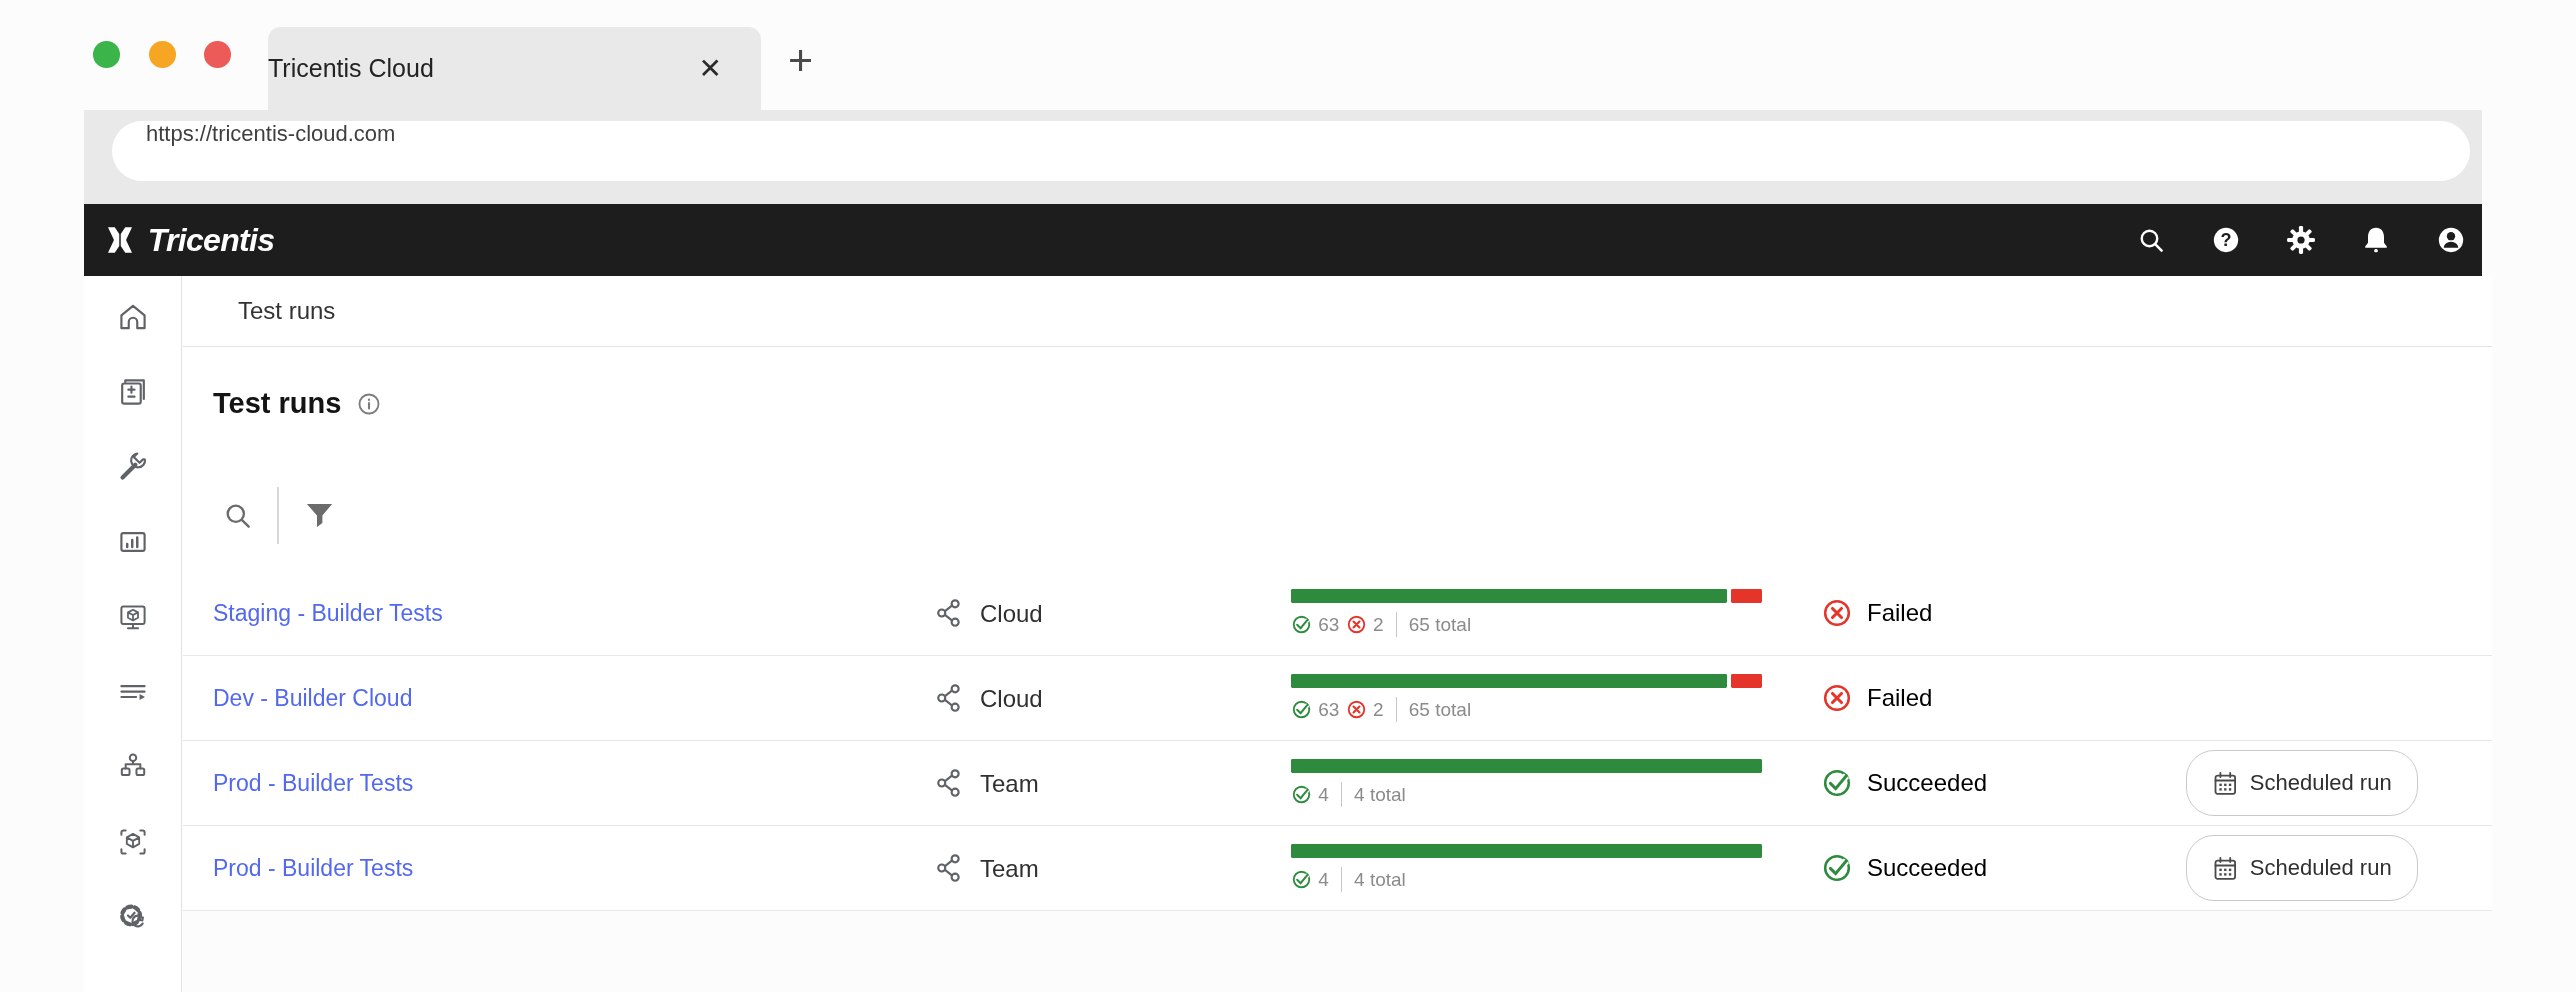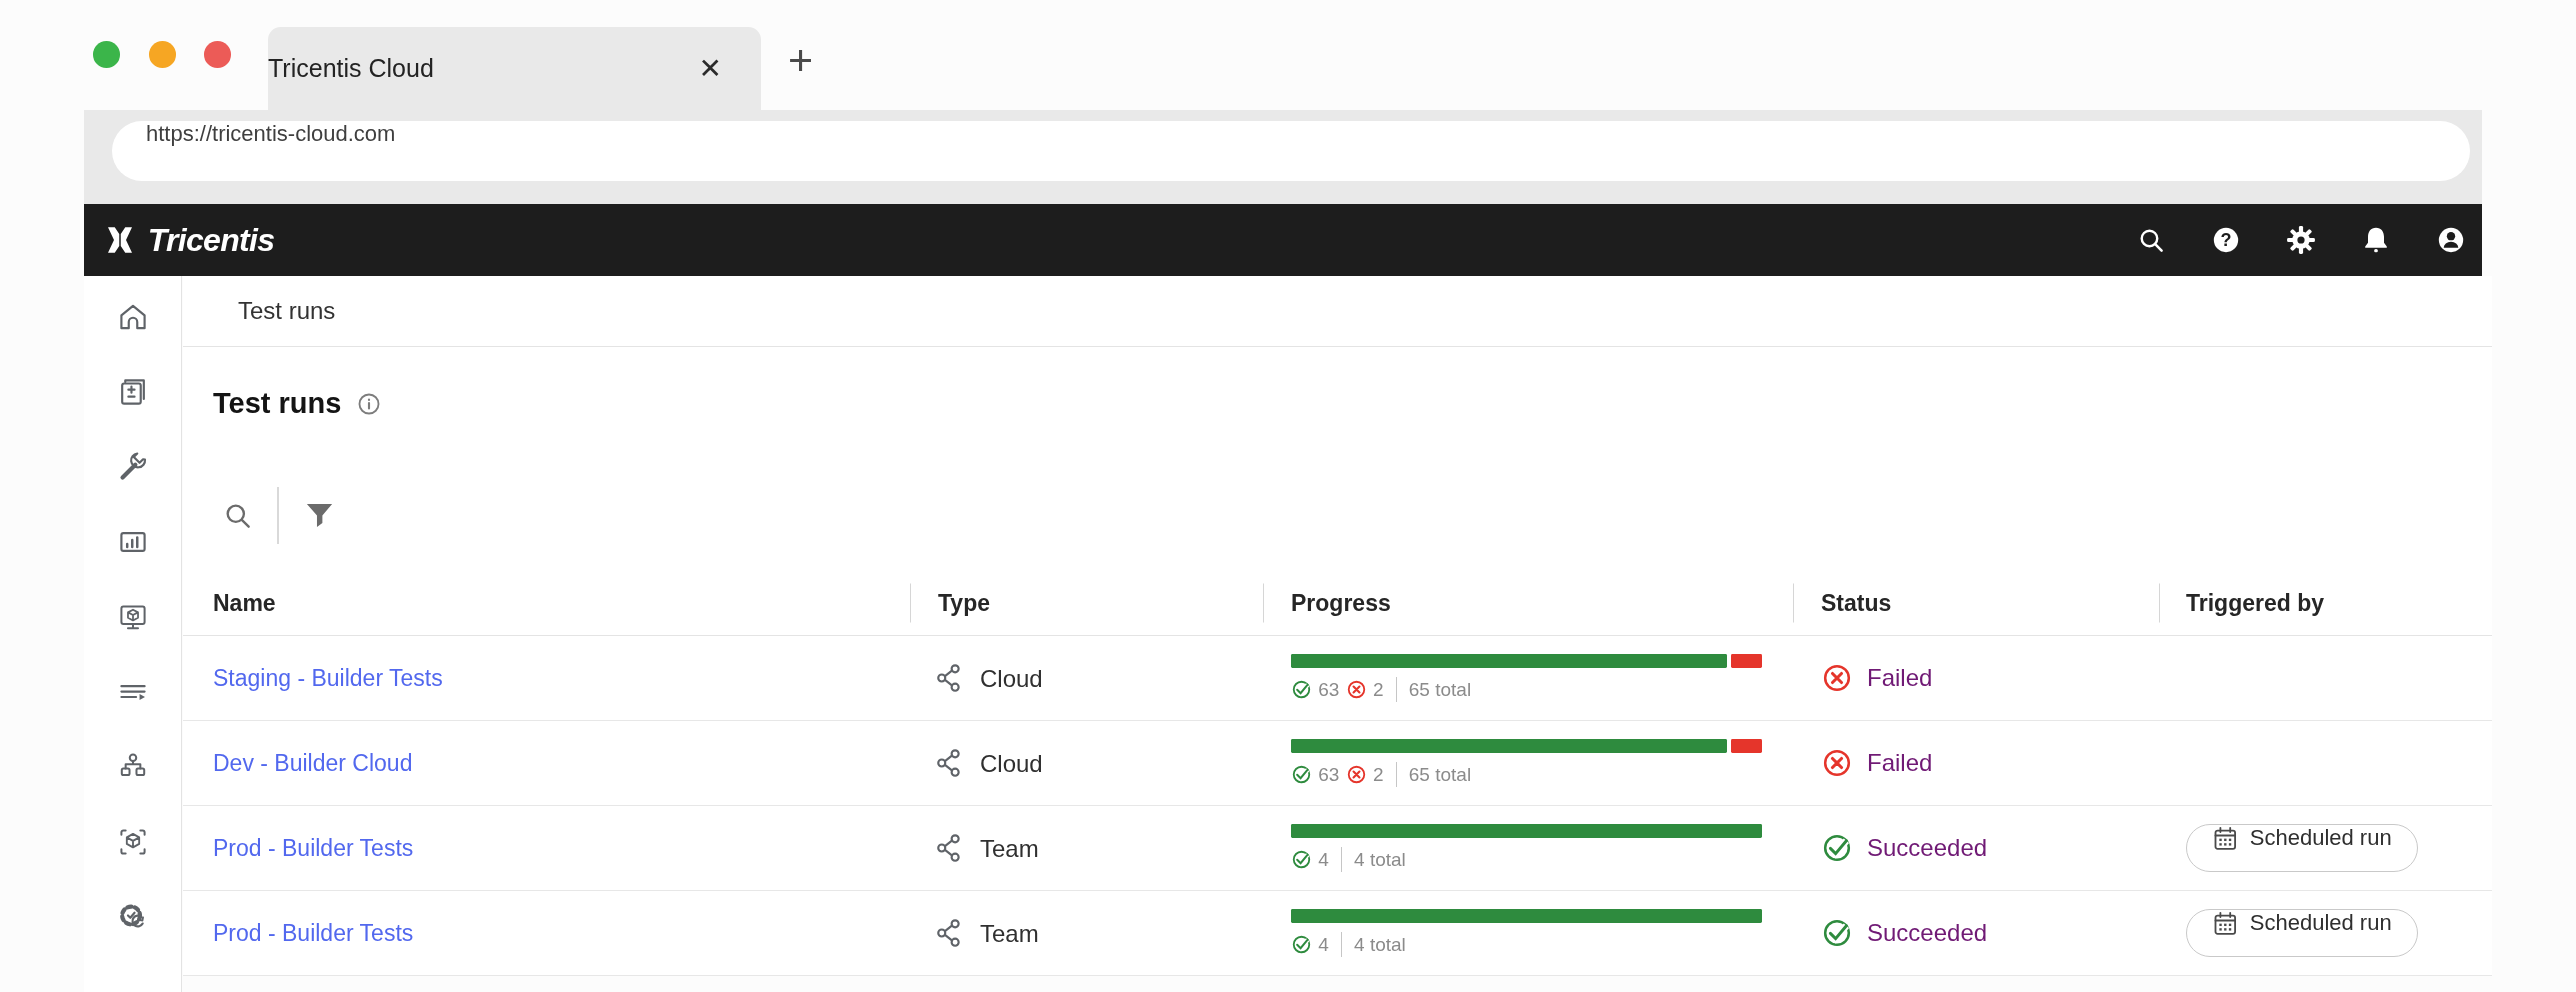--- a/index.html
+++ b/index.html
@@ -64,25 +64,25 @@
   .rowlink { font-size:23px; color:var(--blue,#5268ee); text-decoration:none;text-align:center; }
   .c-type { left:751px; gap:15px; color:#303030; font-size:24px; }
   .c-prog { left:1108px; width:471px; display:block; }
   .pbar { display:flex; gap:4.2px; width:471px; height:14px; }
   .seg { border-radius:1.4px; }
   .seg.green { background:var(--green,#2e8b3e); flex-grow:1; }
   .seg.red { background:var(--red,#e5352b); min-width:31px; flex-grow:0; }
   .pstats { display:flex; align-items:center; gap:6.3px; margin-top:9px; font-size:19px; color:#8b8b8b; }
   .stat-fail { display:flex; align-items:center; gap:6.3px; }
   .pdiv { width:1.4px; height:25px; background:#c6c6c6; margin:0 5.6px; }
-  .c-status { left:1638px; gap:14px; font-size:24px; color:#701a75; }
+  .c-status { left:1638px; gap:14px; font-size:24px; color:#000000; }
   .ic-success { color:var(--green,#2e8b3e); }
   .ic-fail { color:var(--red,#e5352b); }
   .c-trig { left:2003px; }
-  .pill { display:flex; align-items:flex-start; gap:11.2px; height:48px; padding:0 25px; background:#fff;
+  .pill { display:flex; align-items:center; gap:11.2px; height:66px; padding:0 25px; background:#fff;
           border:1.4px solid #c9c9c9; border-radius:28px; font-family:inherit; font-size:22px; color:#2f2f2f;
           cursor:pointer; }
   .pill svg { color:#4a4a4a; }
 </style>
 </head>
 <body>
 
 <span class="light g"></span>
 <span class="light o"></span>
 <span class="light r"></span>
@@ -199,31 +199,20 @@
     <svg class="tool-ic" width="28" height="28" viewBox="0 0 38 38">
       <circle cx="16" cy="16" r="11" fill="none" stroke="currentColor" stroke-width="3.2"></circle>
       <path d="M24.5 24.5 33.5 33.5" stroke="currentColor" stroke-width="3.2" stroke-linecap="round"></path>
     </svg>
     <span class="tools-div"></span>
     <svg class="tool-ic" width="31" height="29" viewBox="0 0 43 38">
       <path d="M4 3 H39 L25.5 19 V29.5 l-7.5 5.5 V19 Z" fill="#6b6b6b"></path>
     </svg>
   </div>
 
-  <div class="headrow">
-    <span class="hlabel" style="left:30px">Name</span>
-    <span class="hdiv" style="left:727px"></span>
-    <span class="hlabel" style="left:755px">Type</span>
-    <span class="hdiv" style="left:1080px"></span>
-    <span class="hlabel" style="left:1108px">Progress</span>
-    <span class="hdiv" style="left:1610px"></span>
-    <span class="hlabel" style="left:1638px">Status</span>
-    <span class="hdiv" style="left:1976px"></span>
-    <span class="hlabel" style="left:2003px">Triggered by</span>
-  </div>
 
   <div id="table-body">
   <div class="trow">
     <div class="cell c-name">
       <a class="rowlink" href="#">Staging - Builder Tests</a>
     </div>
     <div class="cell c-type">
       <svg width="31" height="31" viewBox="0 0 44 44">
         <g fill="none" stroke="#5f6368" stroke-width="3">
           <circle cx="30" cy="9" r="5"></circle>

